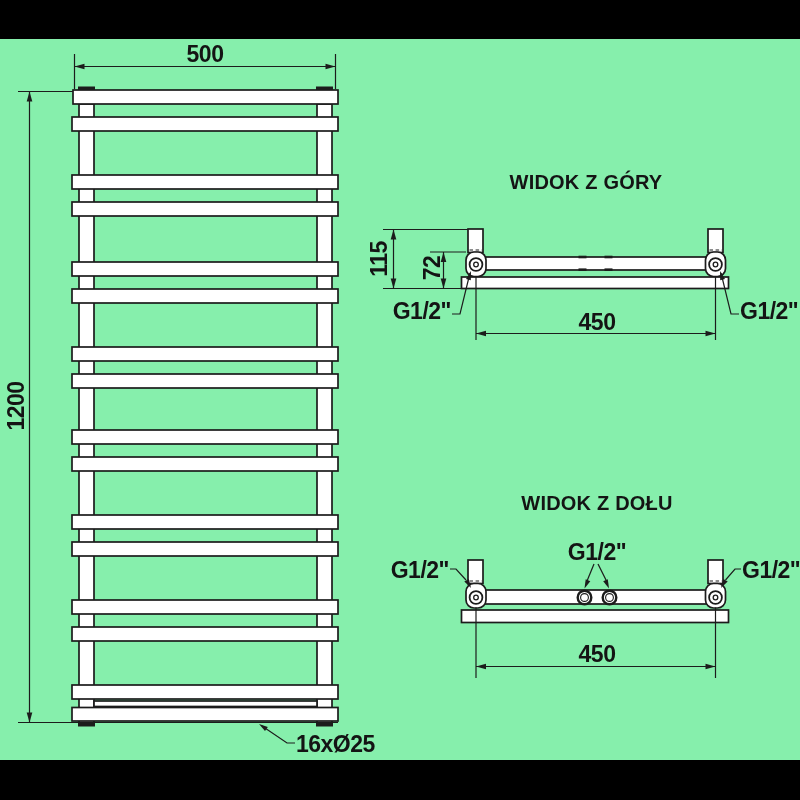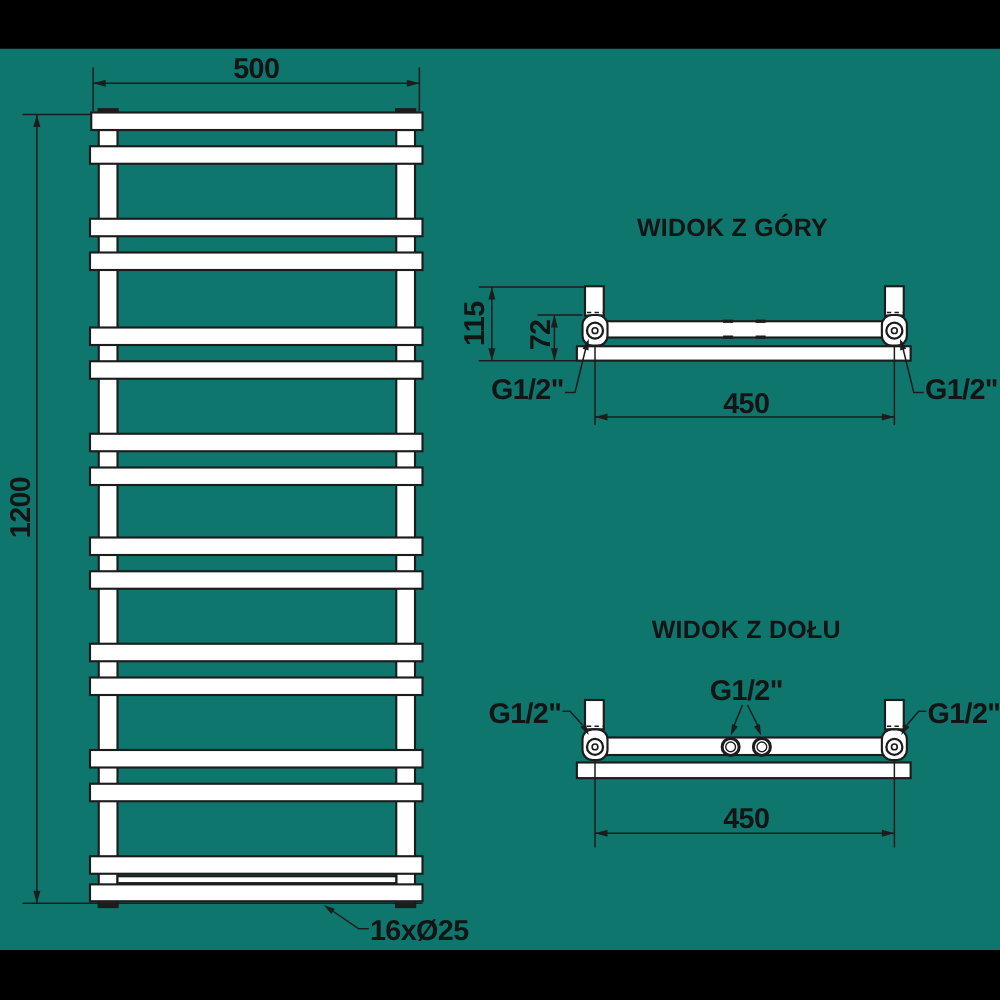--- a/index.html
+++ b/index.html
@@ -1,16 +1,16 @@
 <!DOCTYPE html>
 <html><head>
 <meta charset="utf-8">
 <style>
   html,body{margin:0;padding:0;background:#ffffff;}
-  .stage{position:relative;width:800px;height:800px;background:#0f766e;overflow:hidden;}
+  .stage{position:relative;width:800px;height:800px;background:#86efac;overflow:hidden;}
   svg{display:block;}
   .shape{fill:#ffffff;stroke:#1c1c1c;stroke-width:1.7;}
   .thin{fill:none;stroke:#1c1c1c;stroke-width:1.2;}
   .dash{fill:none;stroke:#1c1c1c;stroke-width:1.2;stroke-dasharray:3.5 2.6;}
   .solid{fill:#1c1c1c;stroke:none;}
   .band{fill:#000000;stroke:none;}
   .ring{fill:#ffffff;stroke:#1c1c1c;stroke-width:1.8;}
   .ring2{fill:none;stroke:#1c1c1c;stroke-width:1.3;}
   .port{fill:#ffffff;stroke:#1c1c1c;stroke-width:2.4;}
   .port2{fill:none;stroke:#1c1c1c;stroke-width:1.1;}

